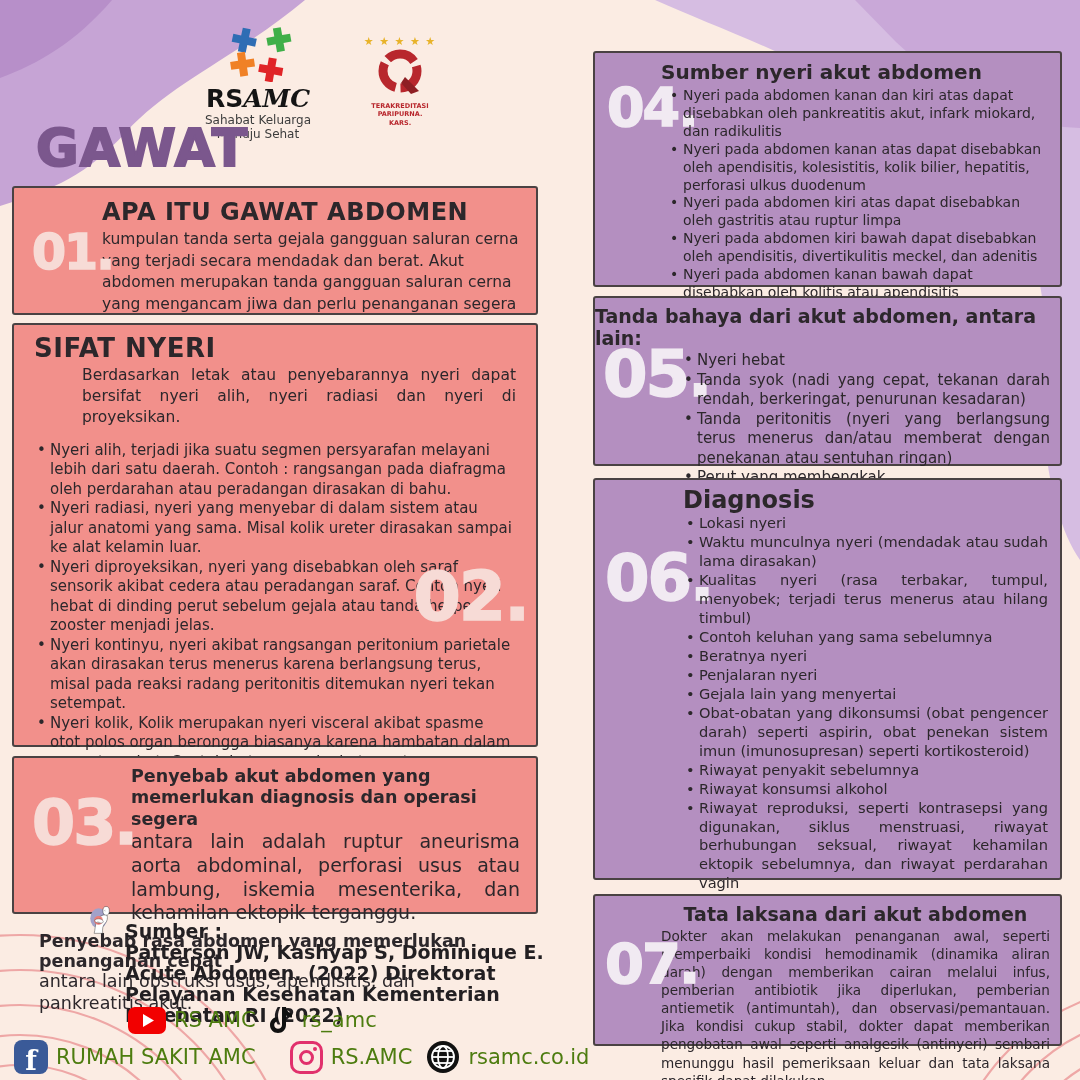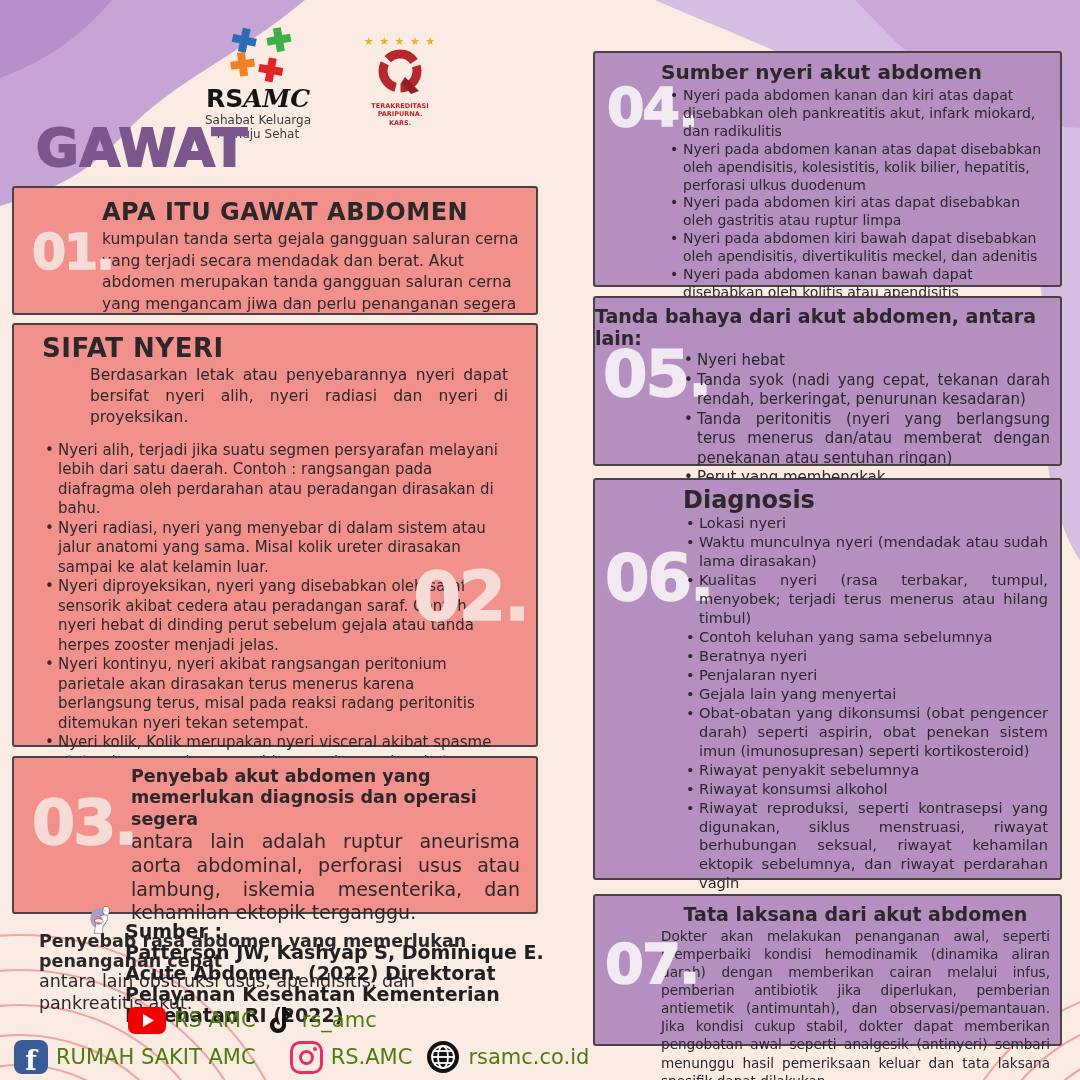--- a/index.html
+++ b/index.html
@@ -36,21 +36,21 @@
   }
   .pink .big-num { color:#f7dbd6; }
   .purple .big-num { color:#f1eaf2; }
 
   .box1 { left:12px; top:186px; width:526px; height:129px; }
   .box1 .big-num { left:18px; top:40px; font-size:49px; }
   .box1 .content { margin:10px 14px 0 88px; }
   .box1 .h { font-size:24px; font-weight:800; letter-spacing:0.5px; }
   .box1 .b { font-size:15.5px; line-height:1.4; margin-top:3px; }
 
-  .box2 { left:12px; top:323px; width:526px; height:424px; padding:8px 28px; }
+  .box2 { left:12px; top:323px; width:526px; height:424px; padding:8px 20px; }
   .box2 .h { font-size:26px; font-weight:800; letter-spacing:0.5px; }
   .box2 .intro { font-size:15.5px; line-height:1.35; text-align:justify; margin-top:2px;margin-left:48px; }
   .box2 ul { margin-top:13px; padding-right:4px; }
   .box2 .big-num { right:8px; top:238px; font-size:68px; }
 
   ul.blist { list-style:none; }
   ul.blist li { position:relative; padding-left:16px; font-size:15px; line-height:1.3; }
   ul.blist li::before { content:"•"; position:absolute; left:3px; }
 
   .box3 { left:12px; top:756px; width:526px; height:158px; padding:8px 12px 8px 25px; }

